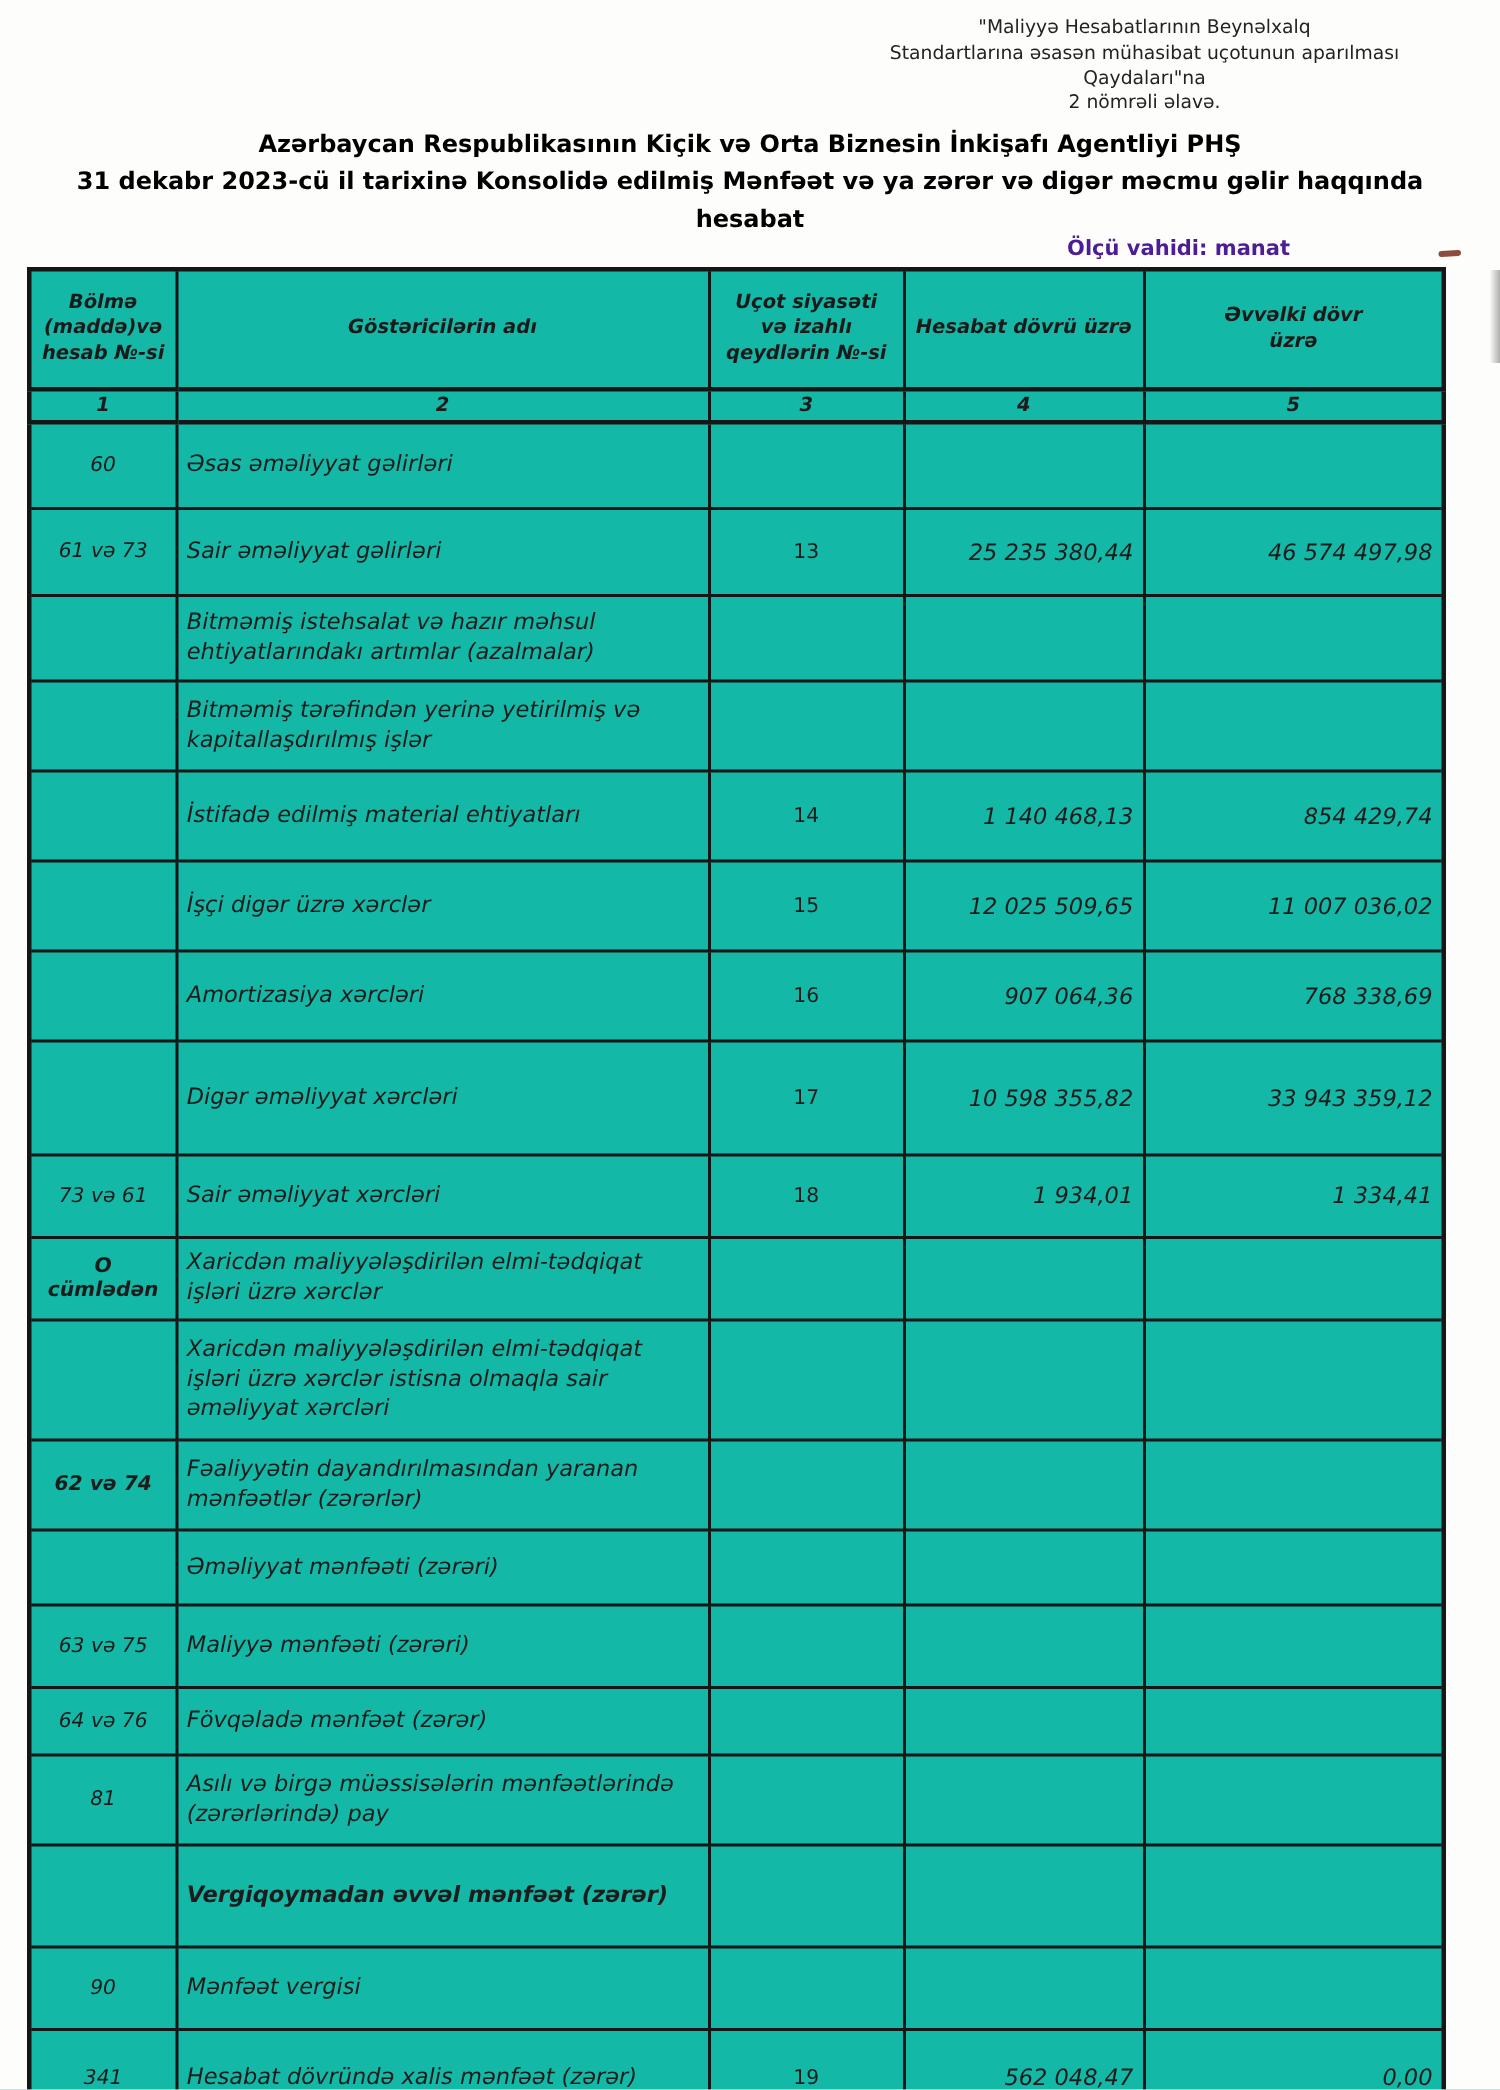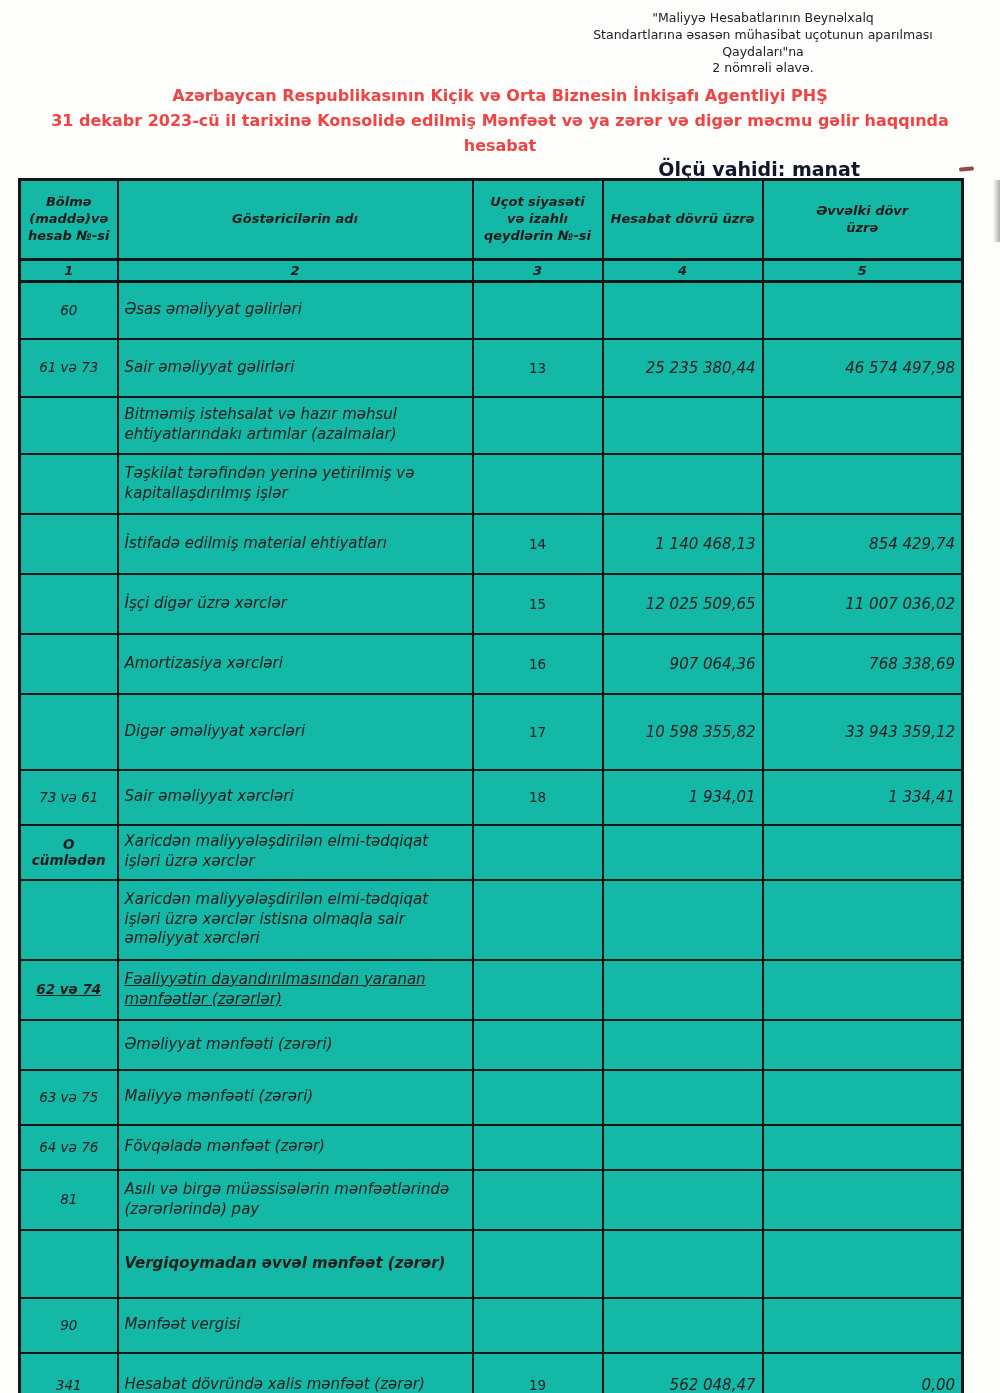--- a/index.html
+++ b/index.html
@@ -12,25 +12,25 @@
     color:#1c1c1c;
   }
   
   .corner-note{
     position:absolute;top:10px;right:14px;width:446px;
     text-align:center;font-size:12.5px;line-height:1.34;color:#222;
   }
   
   .title-block{
     position:absolute;top:83px;left:10px;width:980px;
-    text-align:center;font-weight:bold;font-size:16px;line-height:25px;color:#ef4444;
+    text-align:center;font-weight:bold;font-size:16px;line-height:25px;color:#000000;
   }
   .unit-label{
     position:absolute;top:158px;right:140px;
-    font-weight:bold;font-size:19px;color:#0f172a;
+    font-weight:bold;font-size:14px;color:#4c1d95;
   }
   
   .artifact-dash{
     position:absolute;top:167px;right:26px;width:15px;height:4px;
     background:#83372a;border-radius:2px;transform:rotate(-4deg);opacity:.9;
   }
   .edge-shadow{
     position:absolute;top:180px;right:0;width:7px;height:62px;
     background:linear-gradient(to right,rgba(120,120,120,0),rgba(110,110,110,.55));
   }
@@ -138,21 +138,21 @@
     </tr>
         <tr style="height: 57px;">
       <td class="c-code"></td>
       <td class="c-name">Bitməmiş istehsalat və hazır məhsul ehtiyatlarındakı artımlar (azalmalar)</td>
       <td class="c-note"></td>
       <td class="c-val"></td>
       <td class="c-val"></td>
     </tr>
         <tr style="height: 60px;">
       <td class="c-code"></td>
-      <td class="c-name">Təşkilat tərəfindən yerinə yetirilmiş və kapitallaşdırılmış işlər</td>
+      <td class="c-name">Bitməmiş tərəfindən yerinə yetirilmiş və kapitallaşdırılmış işlər</td>
       <td class="c-note"></td>
       <td class="c-val"></td>
       <td class="c-val"></td>
     </tr>
         <tr style="height: 60px;">
       <td class="c-code"></td>
       <td class="c-name">İstifadə edilmiş material ehtiyatları</td>
       <td class="c-note">14</td>
       <td class="c-val">1 140 468,13</td>
       <td class="c-val">854 429,74</td>
@@ -192,21 +192,21 @@
       <td class="c-val"></td>
       <td class="c-val"></td>
     </tr>
         <tr style="height: 80px;">
       <td class="c-code"></td>
       <td class="c-name">Xaricdən maliyyələşdirilən elmi-tədqiqat işləri üzrə xərclər istisna olmaqla sair əməliyyat xərcləri</td>
       <td class="c-note"></td>
       <td class="c-val"></td>
       <td class="c-val"></td>
     </tr>
-        <tr style="height: 60px; text-decoration: underline;">
+        <tr style="height: 60px;">
       <td class="c-code code-bold">62 və 74</td>
       <td class="c-name">Fəaliyyətin dayandırılmasından yaranan mənfəətlər (zərərlər)</td>
       <td class="c-note"></td>
       <td class="c-val"></td>
       <td class="c-val"></td>
     </tr>
         <tr style="height: 50px;">
       <td class="c-code"></td>
       <td class="c-name">Əməliyyat mənfəəti (zərəri)</td>
       <td class="c-note"></td>

